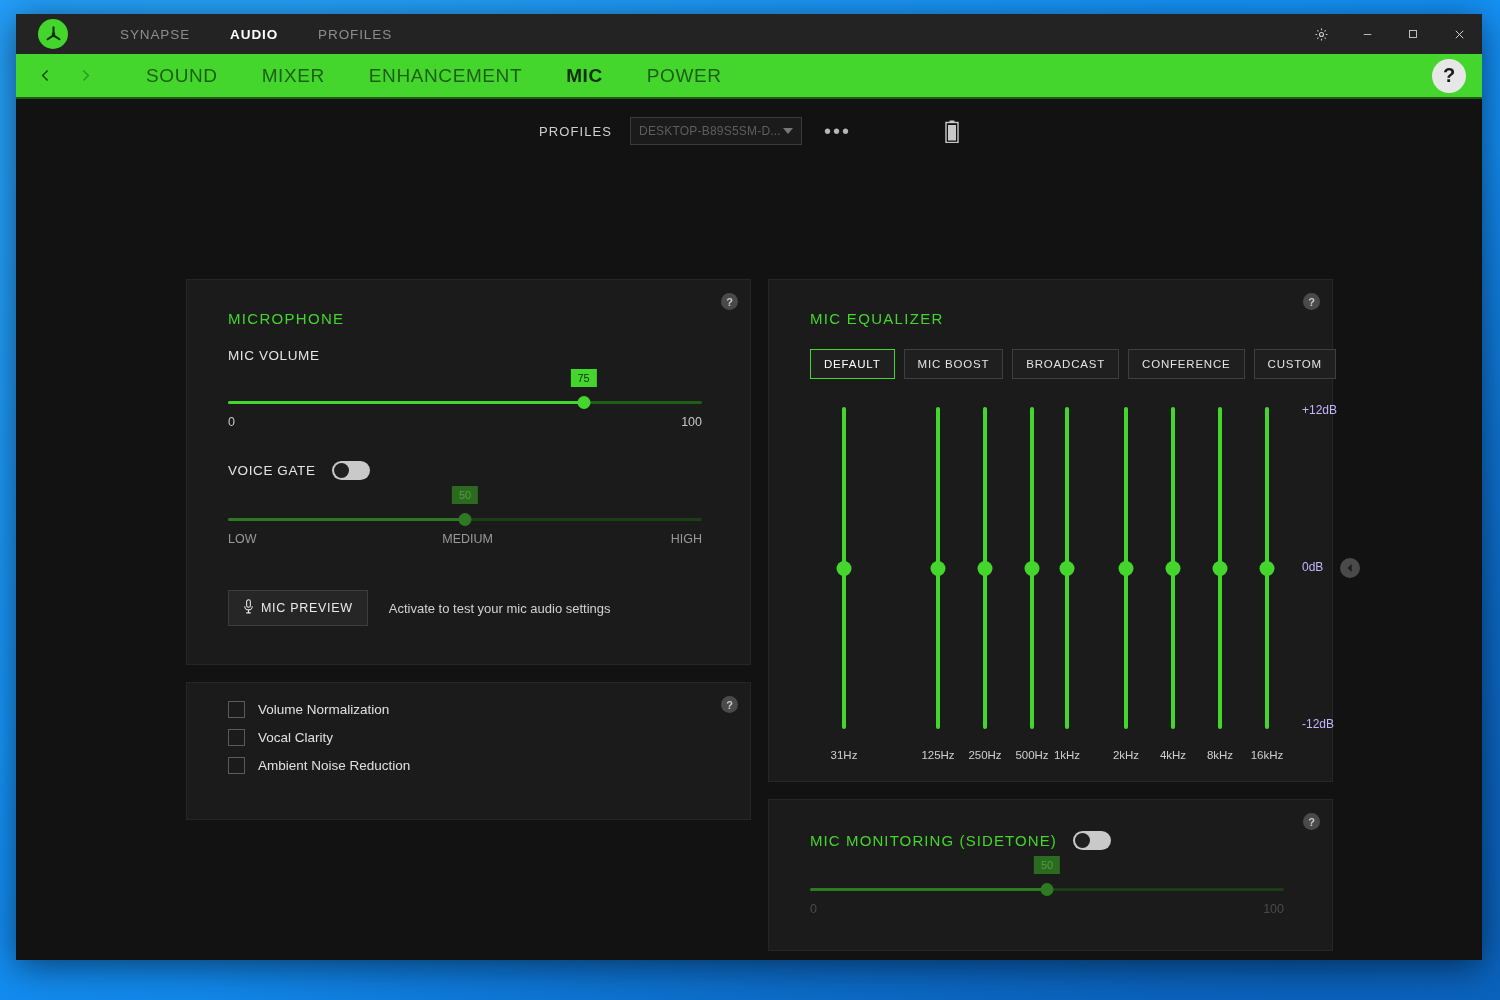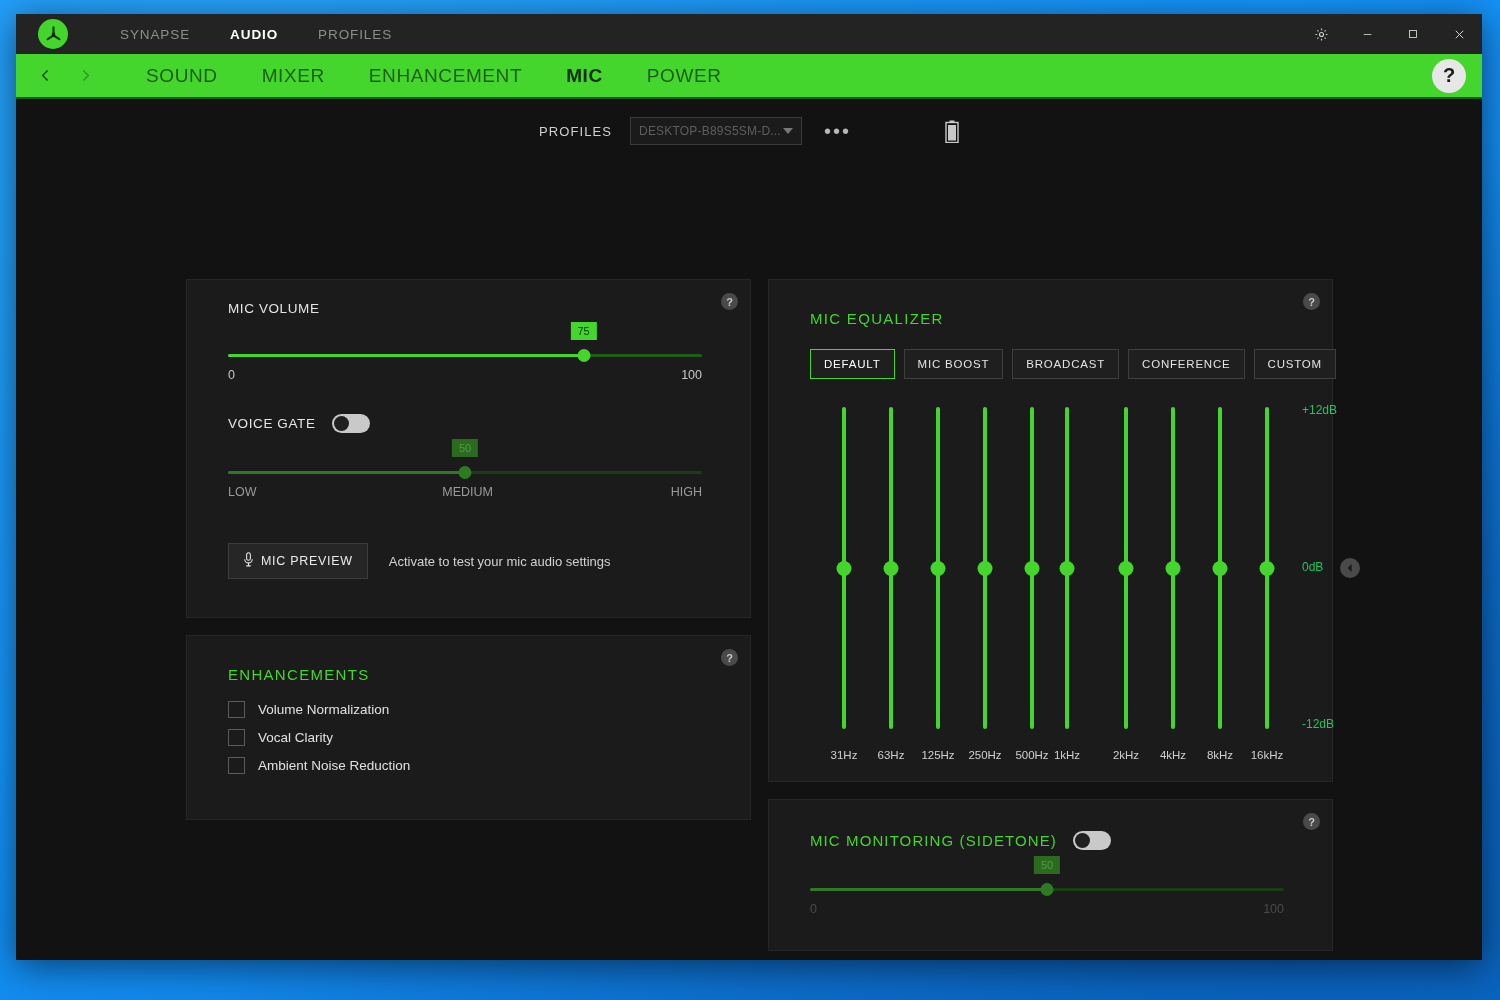--- a/index.html
+++ b/index.html
@@ -399,21 +399,21 @@
     bottom: 20px;
     left: 50%;
     transform: translateX(-50%);
     font-size: 11.5px;
     color: #cfcfcf;
     white-space: nowrap;
   }
   .eq-db {
     position: absolute;
     font-size: 12px;
-    color: #22c55e;
+    color: #c4b5fd;
     white-space: nowrap;
   }
   .eq-collapse {
     position: absolute;
     width: 20px; height: 20px;
     border-radius: 50%;
     background: #4a4a4a;
     display: flex; align-items: center; justify-content: center;
     cursor: pointer;
   }
@@ -522,20 +522,21 @@
         </svg>
       </div>
     </div>
 
     <div class="panels">
 
       <div class="col-left">
 
         <div class="panel">
           <div class="panel-help">?</div>
+          <div class="panel-title">MICROPHONE</div>
 
           <div class="section-label">MIC VOLUME</div>
           <div class="hslider">
             <div class="track"></div>
             <div class="fill" id="micVolFill" style="width: 75%;"></div>
             <div class="bubble" id="micVolBubble" style="left: 75%;">75</div>
             <div class="knob" id="micVolKnob" style="left: 75%;"></div>
           </div>
           <div class="hslider-ends">
             <span>0</span>
@@ -570,21 +571,20 @@
                 </svg>
               </span>
               <span>MIC PREVIEW</span>
             </div>
             <div class="preview-hint">Activate to test your mic audio settings</div>
           </div>
         </div>
 
         <div class="panel" style="margin-top:17px;">
           <div class="panel-help">?</div>
-          <div class="panel-title">ENHANCEMENTS</div>
           <div class="check-list">
             <div class="check-item">
               <div class="checkbox"></div>
               <span class="check-label">Volume Normalization</span>
             </div>
             <div class="check-item">
               <div class="checkbox"></div>
               <span class="check-label">Vocal Clarity</span>
             </div>
             <div class="check-item">
@@ -607,25 +607,20 @@
               <div class="eq-preset">BROADCAST</div>
               <div class="eq-preset">CONFERENCE</div>
               <div class="eq-preset">CUSTOM</div>
             </div>
 
           <div class="eq-area" id="eqArea">
               <div class="eq-band" style="left: 12px;">
                 <div class="eq-rail"></div>
                 <div class="eq-knob" style="top: 159.5px; transform: translateX(-50%);"></div>
                 <div class="eq-freq">31Hz</div>
-              </div>
-              <div class="eq-band" style="left: 59px;">
-                <div class="eq-rail"></div>
-                <div class="eq-knob" style="top: 159.5px; transform: translateX(-50%);"></div>
-                <div class="eq-freq">63Hz</div>
               </div>
               <div class="eq-band" style="left: 106px;">
                 <div class="eq-rail"></div>
                 <div class="eq-knob" style="top: 159.5px; transform: translateX(-50%);"></div>
                 <div class="eq-freq">125Hz</div>
               </div>
               <div class="eq-band" style="left: 153px;">
                 <div class="eq-rail"></div>
                 <div class="eq-knob" style="top: 159.5px; transform: translateX(-50%);"></div>
                 <div class="eq-freq">250Hz</div>

